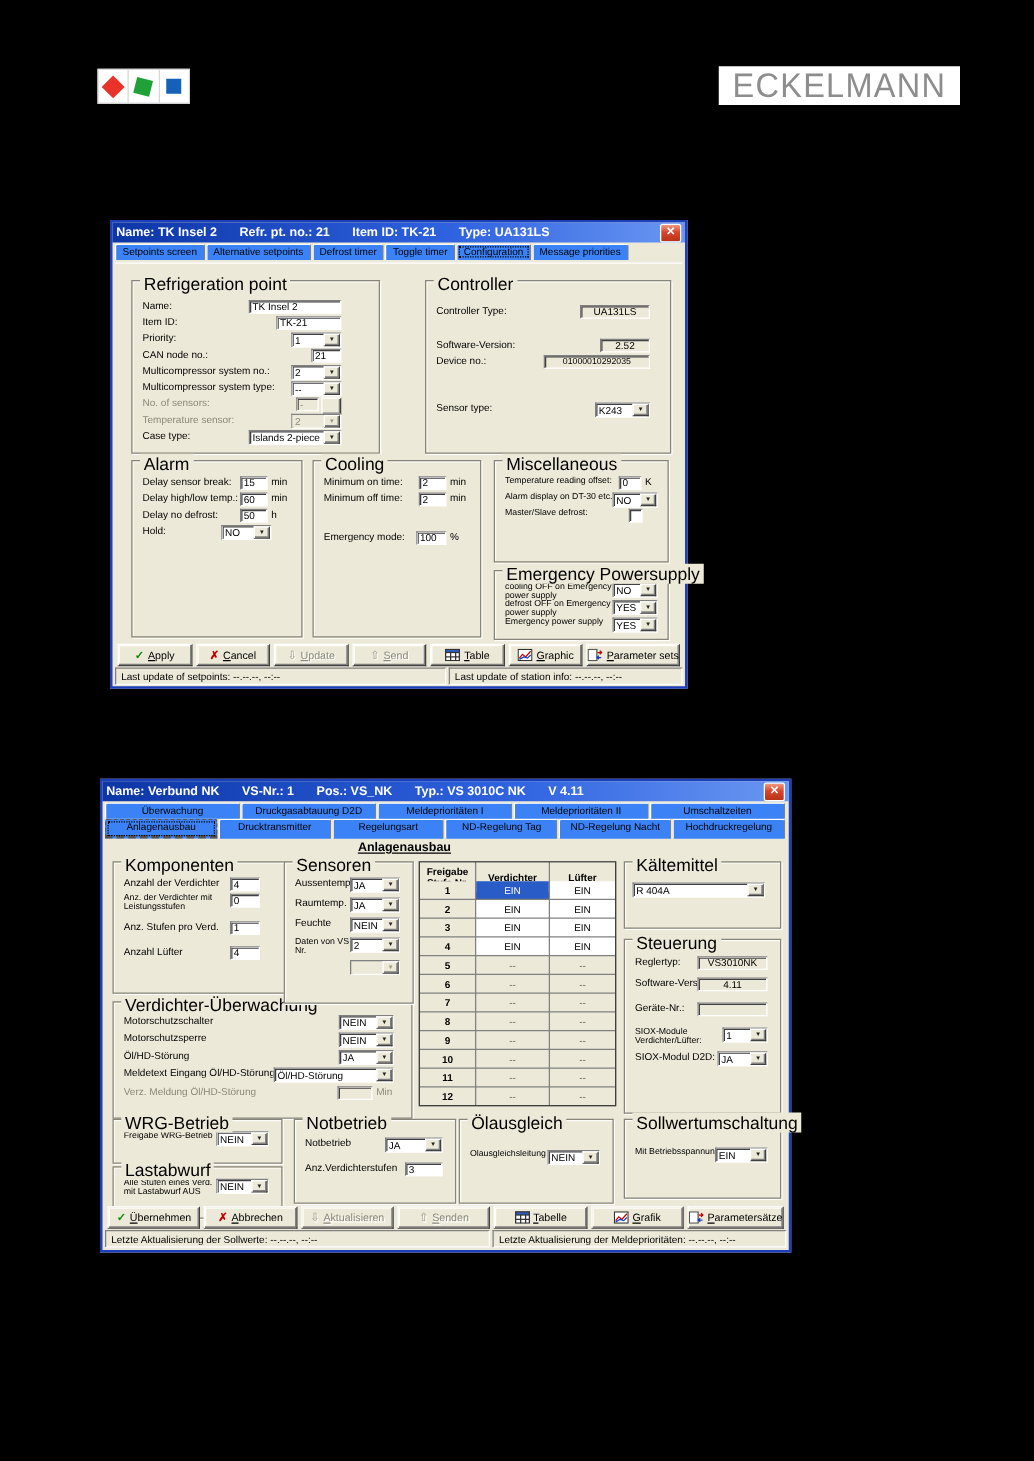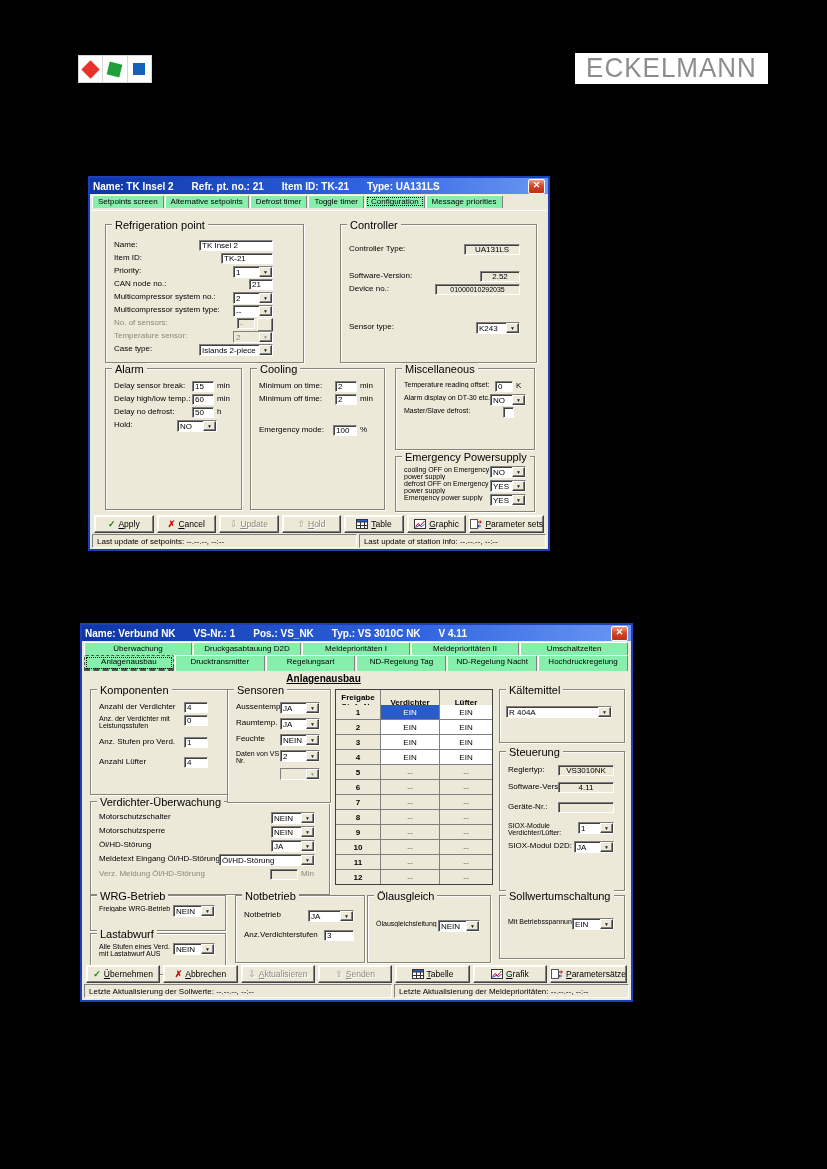--- a/index.html
+++ b/index.html
@@ -22,30 +22,30 @@
   
   .dlg{position:absolute;background:#ece9d8;border:2px solid #1d3fba;font-size:9px;}
   .titlebar{height:16px;background:linear-gradient(90deg,#0d36a6 0%,#2f63e0 60%,#6a97f2 100%);
             color:#fff;display:flex;align-items:center;padding:0 3px;font-weight:bold;font-size:10px;}
   .tseg{margin-right:18px;white-space:nowrap;}
   .closebtn{margin-left:auto;width:15px;height:13px;background:linear-gradient(#f09a80,#d8452c 45%,#b93317);
             border:1px solid #fff;border-radius:2px;color:#fff;font-size:9px;line-height:11px;
             text-align:center;font-weight:bold;cursor:default;}
 
   .tabstrip{display:flex;padding:1px 2px 0 2px;}
-  .tab{background:#86efac;border:1px solid #808080;border-top-color:#fff;border-left-color:#fff;
+  .tab{background:#3b82f6;border:1px solid #808080;border-top-color:#fff;border-left-color:#fff;
        border-bottom:none;border-radius:2px 2px 0 0;padding:1px 5px 2px 5px;font-size:8px;
        white-space:nowrap;margin-right:1px;text-align:center;}
   .tab.grow{flex:1;padding:1px 0 2px 0;}
   .tab.active{outline:1px dotted #000;outline-offset:-3px;position:relative;z-index:2;}
   .tabline{position:absolute;left:2px;right:2px;border-top:1px solid #fff;}
 
   
   .group{position:absolute;border:1px solid #87857a;box-shadow:1px 1px 0 #fff,inset 1px 1px 0 rgba(255,255,255,.8);}
-  .group>.legend{position:absolute;top:-6px;left:6px;background:#ece9d8;padding:0 3px;font-size:11px;white-space:nowrap;}
+  .group>.legend{position:absolute;top:-6px;left:6px;background:#ece9d8;padding:0 3px;font-size:14px;white-space:nowrap;}
   .row{display:flex;align-items:flex-start;height:13px;padding:0 6px;}
   .lbl{flex:1;font-size:8px;white-space:nowrap;overflow:hidden;}
   .lbl.wrap{white-space:normal;line-height:7px;font-size:7px;}
   .lbl.dis,.unit.dis{color:#8a887a;}
   .unit{font-size:8px;margin-left:3px;width:16px;}
 
   .tb,.ro{height:11px;background:#fff;border:1px solid;border-color:#808080 #fff #fff #808080;
           box-shadow:inset 1px 1px 0 #404040;font-size:8px;display:flex;align-items:center;
           padding:0 2px;box-sizing:border-box;}
   .ro{background:#ece9d8;justify-content:center;}
@@ -320,21 +320,21 @@
       <span class="btn">
           <span class="ic red">✗</span>
           <span class="t">Cancel</span>
         </span>
       <span class="btn dis">
           <span class="ic gray">⇩</span>
           <span class="t">Update</span>
         </span>
       <span class="btn dis">
           <span class="ic gray">⇧</span>
-          <span class="t">Hold</span>
+          <span class="t">Send</span>
         </span>
       <span class="btn">
           <svg width="12" height="10">
             <rect x="0.5" y="0.5" width="11" height="9" fill="#fff" stroke="#333"></rect>
             <rect x="0.5" y="0.5" width="11" height="2.5" fill="#2a5cc8" stroke="#333"></rect>
             <line x1="4.5" y1="3" x2="4.5" y2="9.5" stroke="#333"></line>
             <line x1="8.5" y1="3" x2="8.5" y2="9.5" stroke="#333"></line>
             <line x1="0.5" y1="6.5" x2="11.5" y2="6.5" stroke="#333"></line>
           </svg>
           <span class="t">Table</span>

